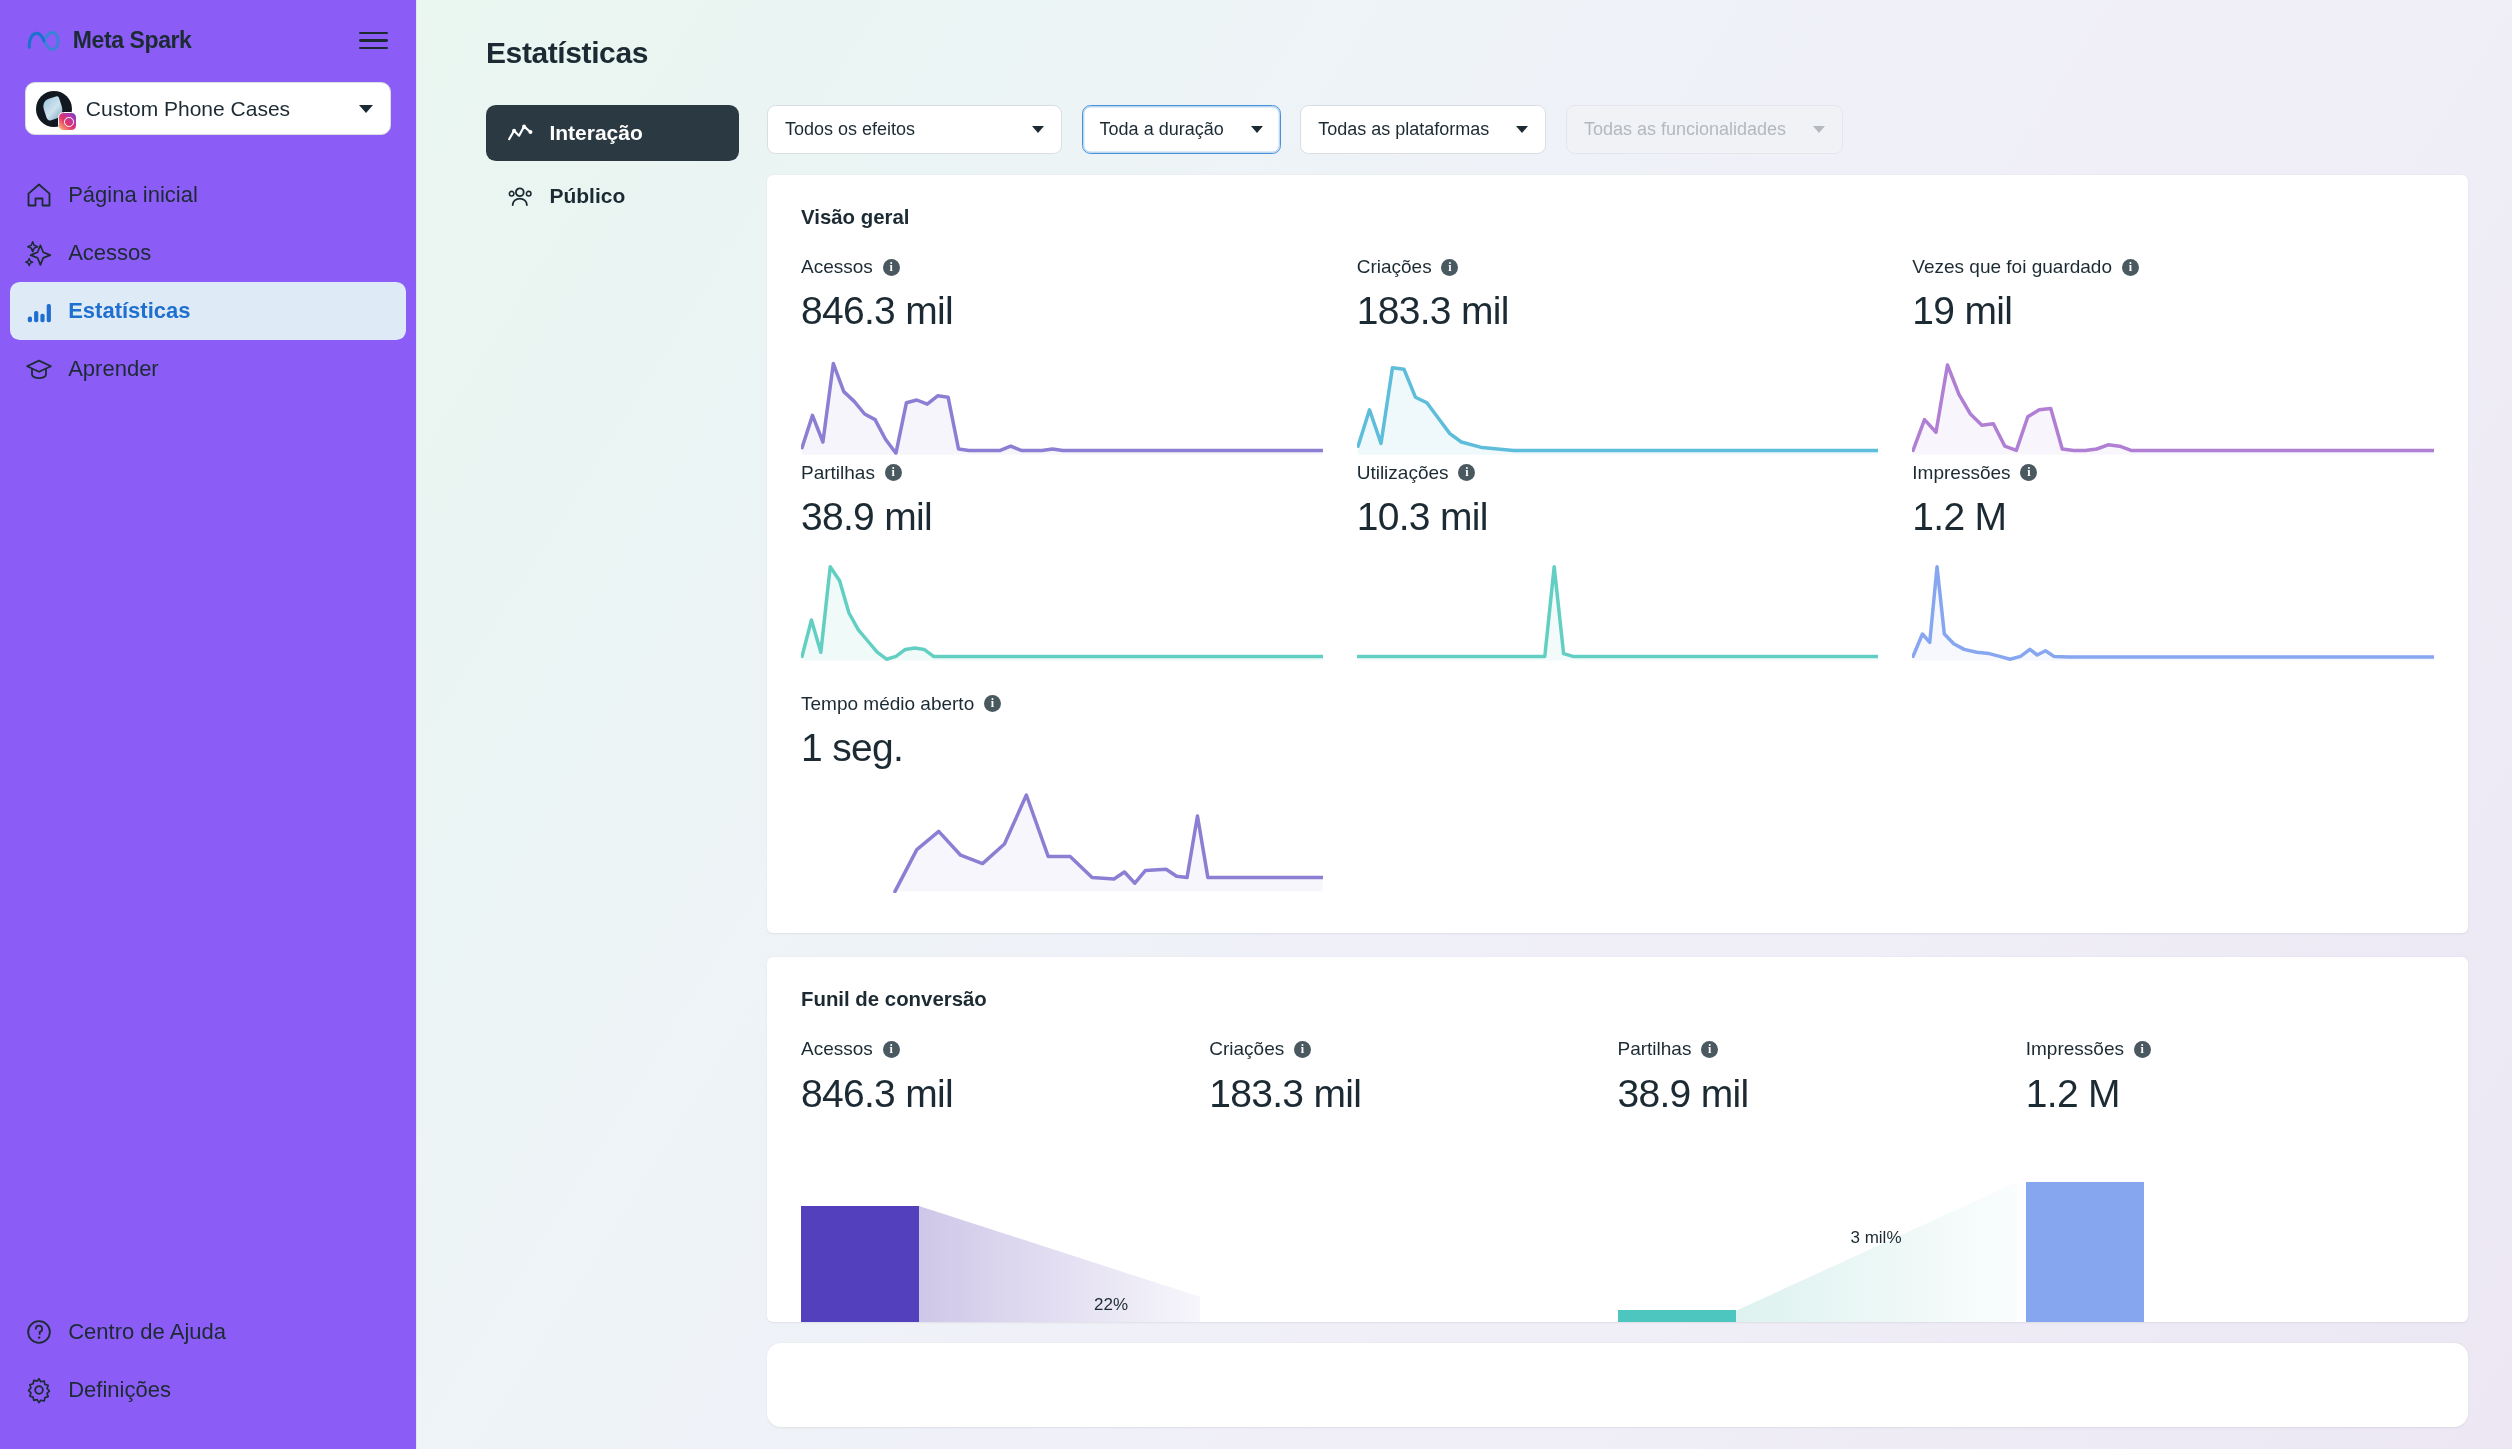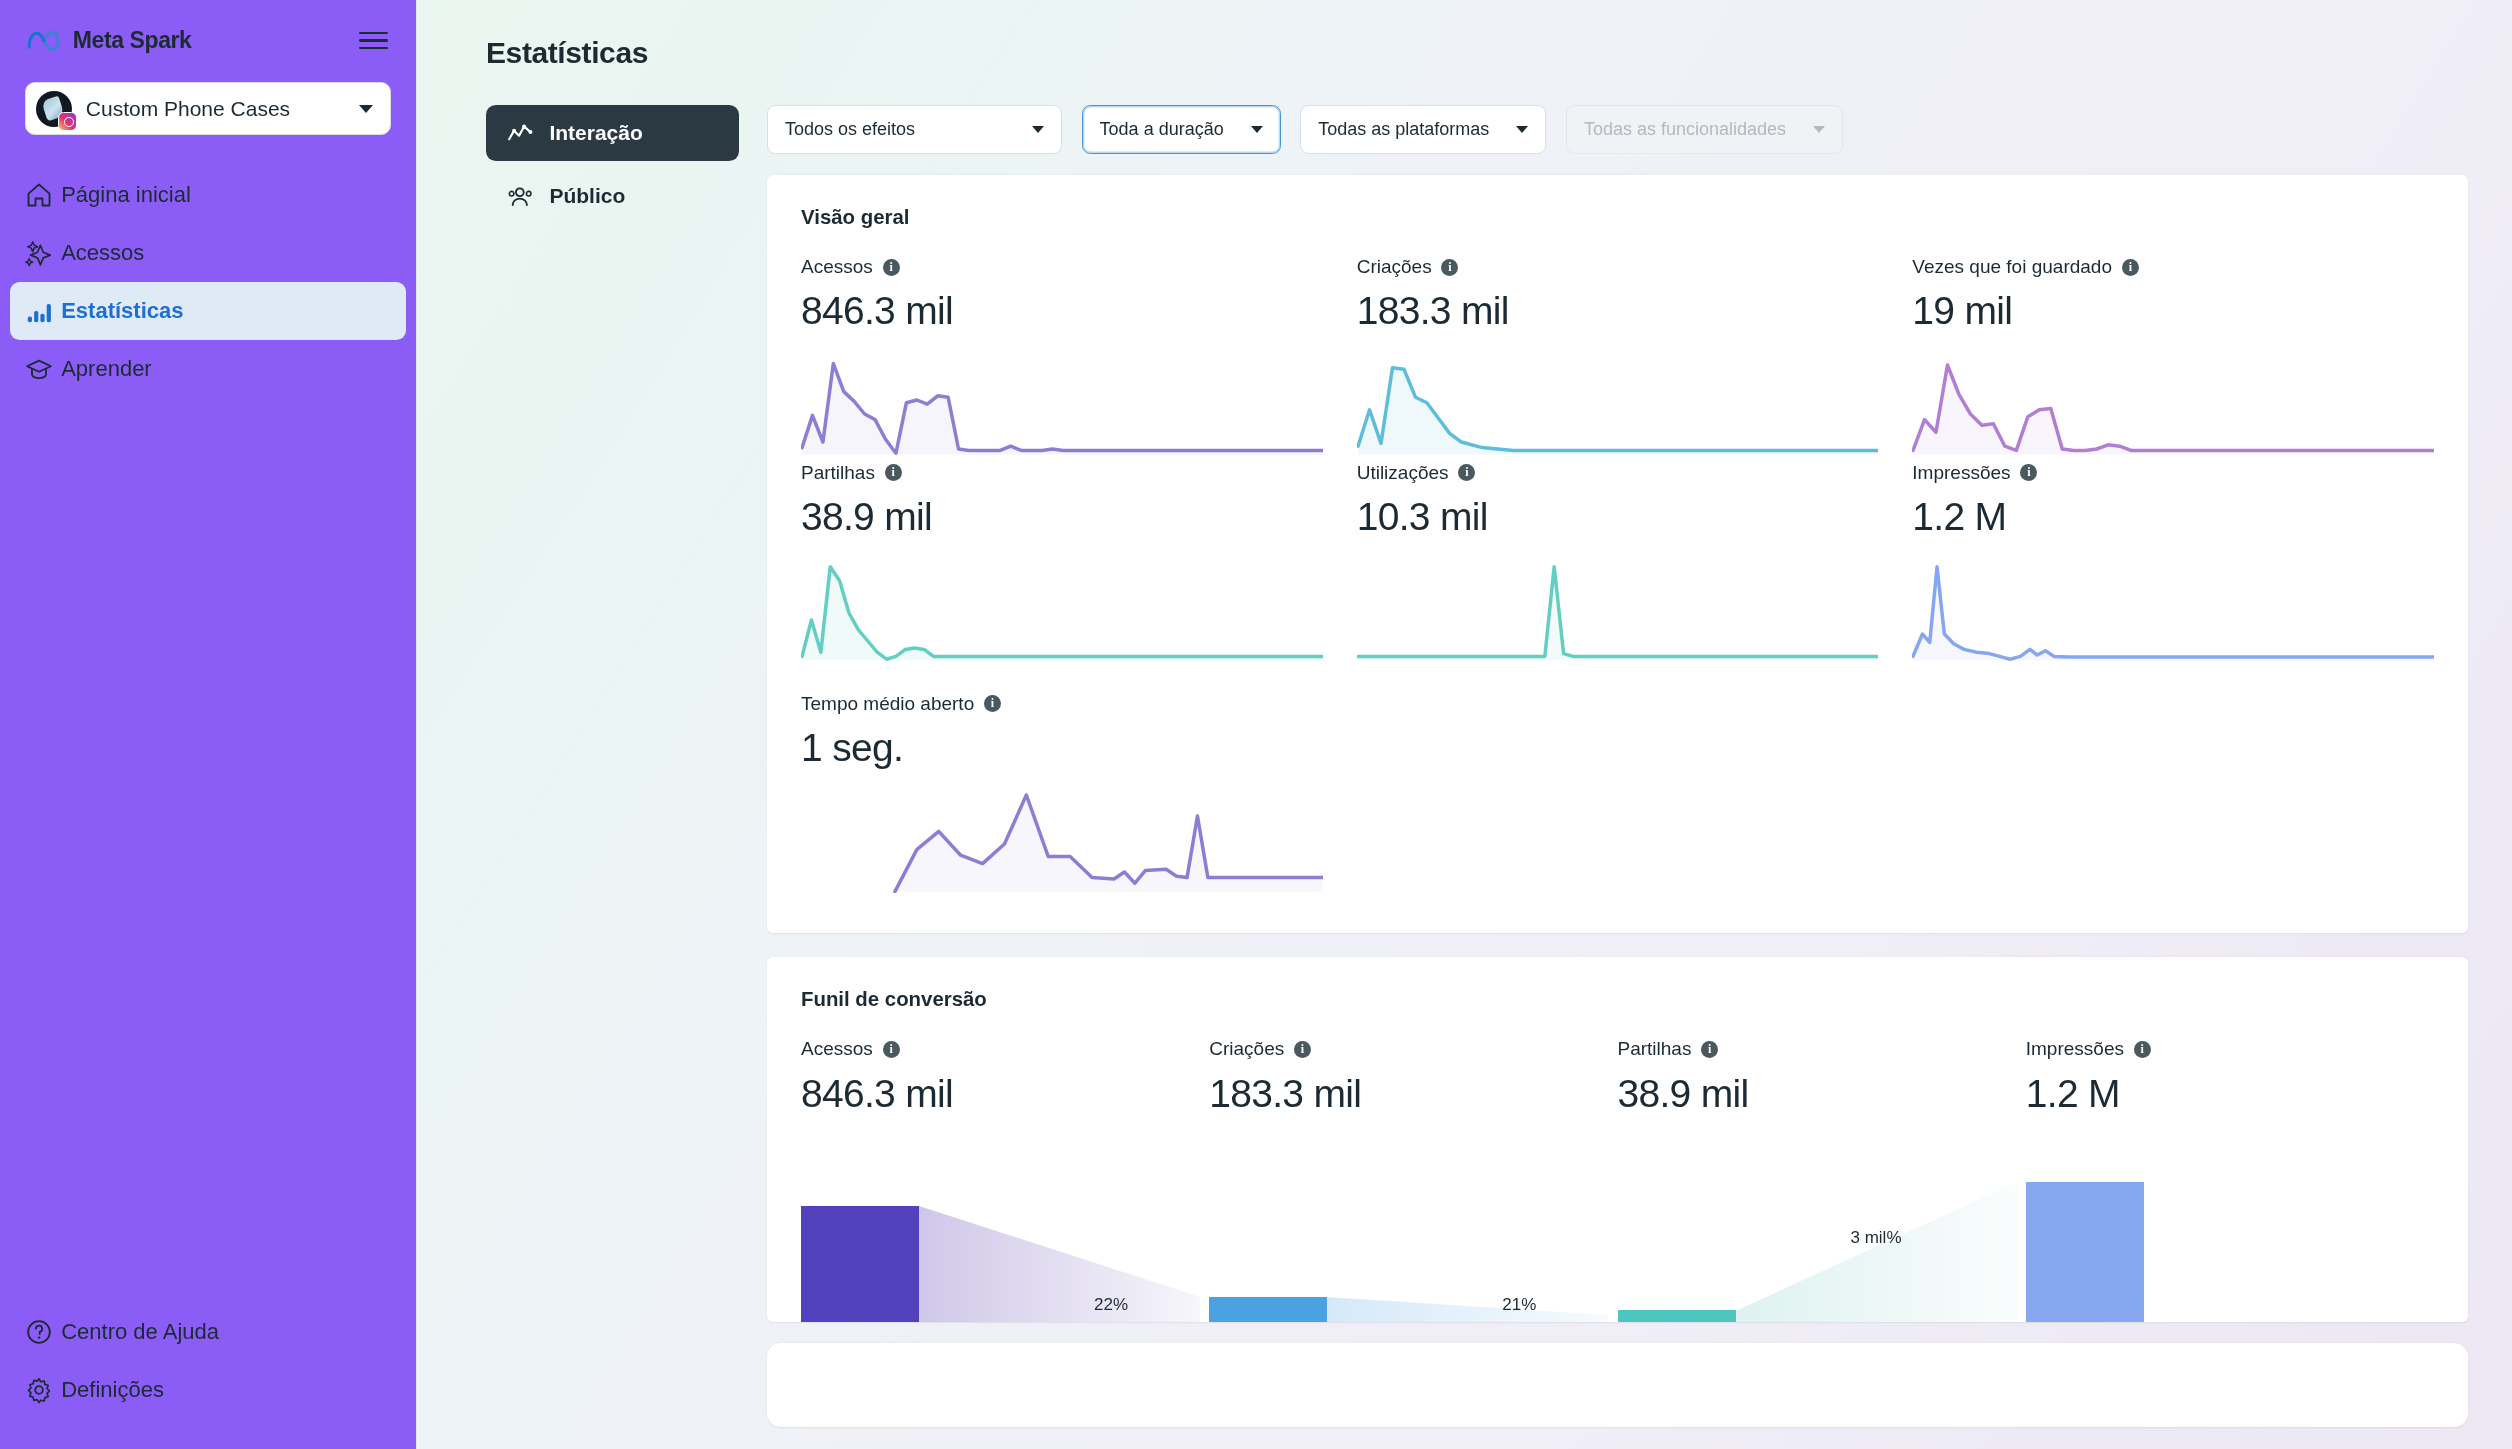--- a/index.html
+++ b/index.html
@@ -83,21 +83,21 @@
   }
   .account-name {
     flex: 1 1 auto; margin-left: 14px;
     font-size: 21px; color: #1c2b33;
   }
   .caret { width:0; height:0; border-left: 7.7px solid transparent;
            border-right: 7.7px solid transparent; border-top: 8.4px solid #1c2b33; }
 
   .nav { margin-top: 31px; padding: 0 9.8px; }
   .nav-item {
-    display: flex; align-items: center; gap: 8px;
+    display: flex; align-items: center; gap: 15px;
     height: 58px; padding: 0 15.4px; border-radius: 9.8px;
     font-size: 22px; color: #1c2b33; cursor: pointer;
   }
   .nav-item.active { background: #dfeaf7; color: #1f6fd0; font-weight: 700; }
   .nav-icon { width: 28px; height: 28px; flex: 0 0 28px; display:block; }
 
   .sidebar-bottom { margin-top: auto; padding: 0 9.8px 31px 9.8px; }
 
   
   .main {
@@ -452,33 +452,20 @@
                   <span class="fpct" style="left:293px">22%</span>
                 </div>
               </div>
 
               <div class="funnel-col">
                 <div class="funnel-head">
                   <span class="metric-label">Criações</span>
                   <span class="info-dot">i</span>
                 </div>
                 <div class="funnel-value">183.3 mil</div>
-                <div class="funnel-bars">
-                  <div class="fbar" style="height:25px;background:#4aa3e0"></div>
-                  <svg class="fslope" width="281" height="25" viewBox="0 0 400 36" preserveAspectRatio="none">
-                    <defs>
-                      <linearGradient id="g2" x1="0" y1="0" x2="1" y2="0">
-                        <stop offset="0%" stop-color="#d4e9f8"></stop>
-                        <stop offset="100%" stop-color="#f6fbfe"></stop>
-                      </linearGradient>
-                    </defs>
-                    <path d="M0,0 L400,26 L400,36 L0,36 Z" fill="url(#g2)"></path>
-                  </svg>
-                  <span class="fpct" style="left:293px">21%</span>
-                </div>
               </div>
 
               <div class="funnel-col">
                 <div class="funnel-head">
                   <span class="metric-label">Partilhas</span>
                   <span class="info-dot">i</span>
                 </div>
                 <div class="funnel-value">38.9 mil</div>
                 <div class="funnel-bars">
                   <div class="fbar" style="height:11.2px;background:#4ec6c0"></div>

